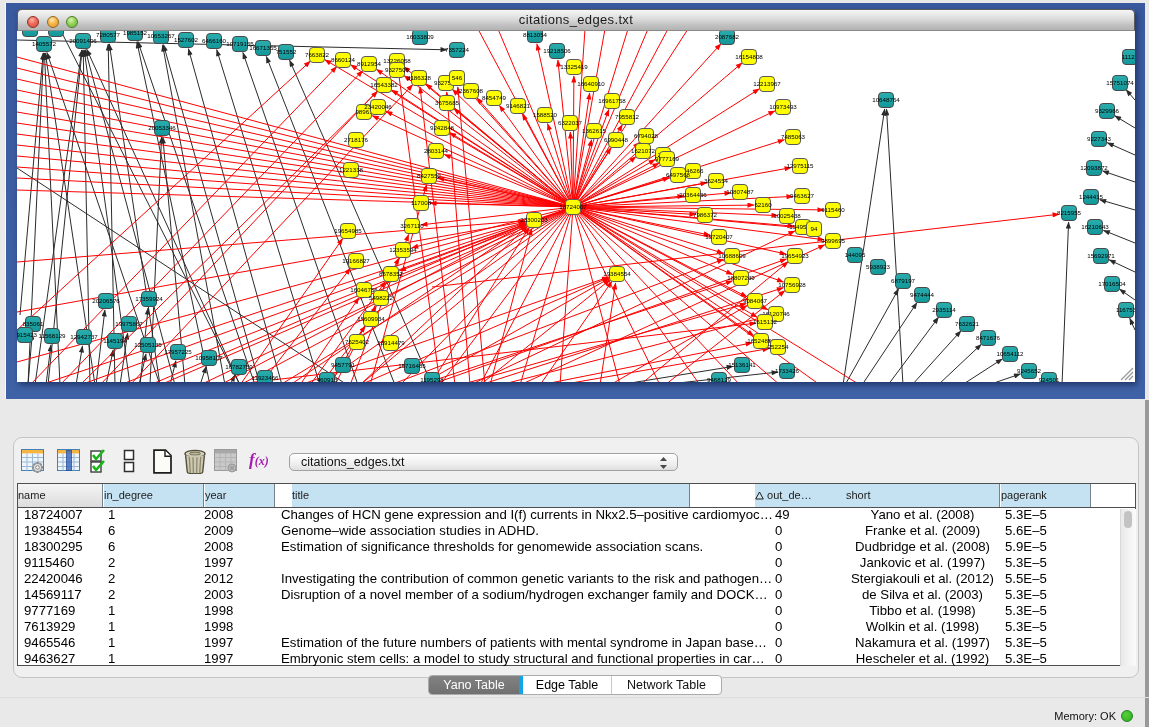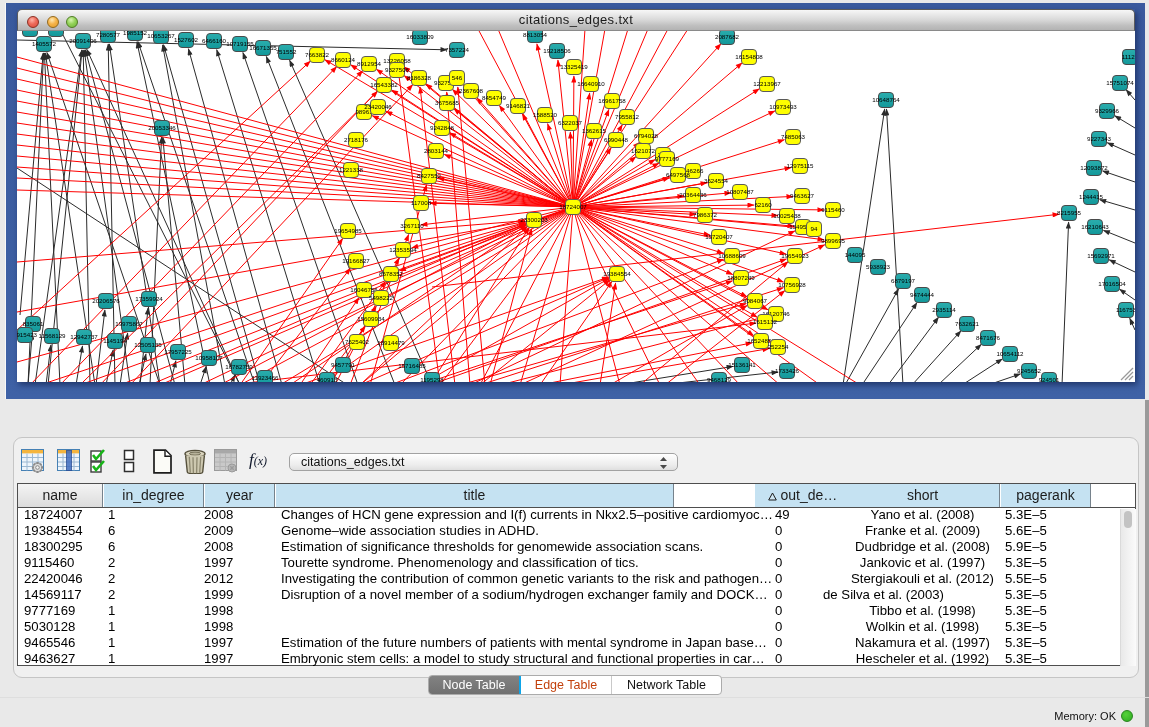--- a/index.html
+++ b/index.html
@@ -20,21 +20,21 @@
 #tp-head .t{position:absolute;left:11px;top:7px;font-size:12px;color:#2e2e2e}
 #container{position:absolute;left:13px;top:437px;width:1126px;height:241px;
  background:#f0f0f0;border:1px solid #c5c5c5;border-radius:9px}
 #rightstrip{position:absolute;left:1145px;top:400px;width:4px;height:327px;background:#9a9a9a}
 #combo{position:absolute;left:289px;top:453px;width:389px;height:18px;border:1px solid #a2a2a2;
  border-radius:5px;background:linear-gradient(#fff,#ececec 70%,#dfdfdf);
  font-size:12.5px;color:#111;line-height:17px;padding-left:11px}
 #table{position:absolute;left:17px;top:483px;width:1119px;height:183px;
  border:1px solid #4e4e4e;background:#fff}
 .hcell{position:absolute;top:0;height:23px;background:#c5e2f2;border-right:1px solid #76828c;
- font-size:14px;color:#1c1c1c;text-align:center;line-height:23px}
+ font-size:11px;color:#1c1c1c;line-height:23px}
 #thead{position:absolute;left:0;top:0;width:1117px;height:24px;border-bottom:1px solid #4e4e4e}
 .row{position:absolute;left:0;width:1117px;height:16px;font-size:13.2px;line-height:16px;color:#000}
 .row span{position:absolute;top:0;white-space:nowrap}
 .row .ctr{text-align:center}
 #sbar{position:absolute;left:1102px;top:25px;width:16px;height:157px;
  background:linear-gradient(90deg,#e9e9e9,#fbfbfb);border-left:1px solid #dadada}
 #sbar .thumb{position:absolute;left:3px;top:2px;width:8px;height:17px;background:#c3c3c3;border-radius:4px}
 #tabs{position:absolute;left:428px;top:675px;height:20px;border:1px solid #ababab;
  border-radius:4px;background:#fff;font-size:12.5px;overflow:hidden}
 #tabs span{display:inline-block;height:20px;line-height:19px;text-align:center;vertical-align:top}
@@ -608,33 +608,33 @@
 </svg>
 <svg class="icon" style="left:214px" width="24" height="25" viewBox="0 0 24 25">
 <rect x="0.5" y="0.5" width="22" height="21" fill="#c9c9c9" stroke="#9a9a9a"></rect>
 <rect x="1" y="1" width="21" height="3.4" fill="#a8a8a8"></rect>
 <g stroke="#b4b4b4" stroke-width="1">
         <path d="M1,8.5h21M1,13h21M1,17.5h21M6,4.5v17M11.5,4.5v17M17,4.5v17"></path>
       </g>
 <circle cx="18" cy="19" r="4" fill="#b6b6b6" stroke="#9a9a9a"></circle>
 <path d="M16.3,17.3l3.4,3.4M19.7,17.3l-3.4,3.4" stroke="#9a9a9a" stroke-width="1.3"></path>
 </svg>
-<div class="icon" style="left:249px;top:450px;width:26px;height:22px;font-family:'Liberation Serif',serif;font-style:italic;font-weight:normal;font-size:17px;color:#0f172a"><i>f</i><span style="font-size:12px">(x)</span></div>
+<div class="icon" style="left:249px;top:450px;width:26px;height:22px;font-family:'Liberation Serif',serif;font-style:italic;font-weight:bold;font-size:17px;color:#a21caf"><i>f</i><span style="font-size:12px">(x)</span></div>
 <div id="combo">citations_edges.txt
  <svg style="position:absolute;right:9px;top:3px" width="9" height="12" viewBox="0 0 9 12">
   <path d="M4.5,0 L8,4 L1,4 z" fill="#4a4a4a"></path>
         <path d="M4.5,12 L8,8 L1,8 z" fill="#4a4a4a"></path>
  </svg>
 </div>
 <div id="table">
  <div id="thead">
   <div class="hcell" style="left:0;width:85px;background:linear-gradient(#f4f4f4,#dcdcdc)">name</div>
   <div class="hcell" style="left:86px;width:100px">in_degree</div>
   <div class="hcell" style="left:187px;width:70px">year</div>
-  <div class="hcell" style="left:258px;width:398px">title</div>
+  <div class="hcell" style="left:274px;width:398px">title</div>
   <div class="hcell" style="left:737px;width:96px"><svg width="9" height="9" viewBox="0 0 9 9" style="vertical-align:-1px">
             <path d="M4.5,1 L8.3,8 L0.7,8 z" fill="#cfe6f2" stroke="#1c1c1c" stroke-width="1"></path>
           </svg> out_de…</div>
   <div class="hcell" style="left:828px;width:154px">short</div>
   <div class="hcell" style="left:983px;width:90px">pagerank</div>
  </div>
 <div class="row" style="top:23px">
 <span style="left:6px">18724007</span>
 <span style="left:90px">1</span>
 <span style="left:186px">2008</span>
@@ -658,53 +658,52 @@
 <span style="left:186px">2008</span>
 <span style="left:263px">Estimation of significance thresholds for genomewide association scans.</span>
 <span style="left:757px">0</span>
 <span class="ctr" style="left:827px;width:155px">Dudbridge et al. (2008)</span>
 <span style="left:987px">5.9E–5</span>
 </div>
 <div class="row" style="top:71px">
 <span style="left:6px">9115460</span>
 <span style="left:90px">2</span>
 <span style="left:186px">1997</span>
-<span style="left:263px">Tourette syndrome. Phenomenology and classification of tics.</span>
 <span style="left:757px">0</span>
 <span class="ctr" style="left:827px;width:155px">Jankovic et al. (1997)</span>
 <span style="left:987px">5.3E–5</span>
 </div>
 <div class="row" style="top:87px">
 <span style="left:6px">22420046</span>
 <span style="left:90px">2</span>
 <span style="left:186px">2012</span>
 <span style="left:263px">Investigating the contribution of common genetic variants to the risk and pathogen…</span>
 <span style="left:757px">0</span>
 <span class="ctr" style="left:827px;width:155px">Stergiakouli et al. (2012)</span>
 <span style="left:987px">5.5E–5</span>
 </div>
 <div class="row" style="top:103px">
 <span style="left:6px">14569117</span>
 <span style="left:90px">2</span>
-<span style="left:186px">1999</span>
+<span style="left:186px">2003</span>
 <span style="left:263px">Disruption of a novel member of a sodium/hydrogen exchanger family and DOCK…</span>
 <span style="left:757px">0</span>
-<span class="ctr" style="left:788px;width:155px">de Silva et al. (2003)</span>
+<span class="ctr" style="left:827px;width:155px">de Silva et al. (2003)</span>
 <span style="left:987px">5.3E–5</span>
 </div>
 <div class="row" style="top:119px">
 <span style="left:6px">9777169</span>
 <span style="left:90px">1</span>
 <span style="left:186px">1998</span>
 <span style="left:757px">0</span>
 <span class="ctr" style="left:827px;width:155px">Tibbo et al. (1998)</span>
 <span style="left:987px">5.3E–5</span>
 </div>
 <div class="row" style="top:135px">
-<span style="left:6px">5030128</span>
+<span style="left:6px">7613929</span>
 <span style="left:90px">1</span>
 <span style="left:186px">1998</span>
 <span style="left:757px">0</span>
 <span class="ctr" style="left:827px;width:155px">Wolkin et al. (1998)</span>
 <span style="left:987px">5.3E–5</span>
 </div>
 <div class="row" style="top:151px">
 <span style="left:6px">9465546</span>
 <span style="left:90px">1</span>
 <span style="left:186px">1997</span>
@@ -720,17 +719,17 @@
 <span style="left:263px">Embryonic stem cells: a model to study structural and functional properties in car…</span>
 <span style="left:757px">0</span>
 <span class="ctr" style="left:827px;width:155px">Hescheler et al. (1992)</span>
 <span style="left:987px">5.3E–5</span>
 </div>
  <div id="sbar">
         <div class="thumb"></div>
       </div>
 </div>
 <div id="tabs">
- <span style="width:90px;background:linear-gradient(#828282,#6e6e6e);color:#fff">Node Table</span><span style="width:92px;border-left:2px solid #0ea5e9;color:#c2410c">Edge Table</span><span style="width:110px;border-left:1px solid #c9c9c9;color:#111">Network Table</span>
+ <span style="width:90px;background:linear-gradient(#828282,#6e6e6e);color:#fff">Yano Table</span><span style="width:92px;border-left:4px solid #0ea5e9;color:#000000">Edge Table</span><span style="width:110px;border-left:1px solid #c9c9c9;color:#111">Network Table</span>
 </div>
 <div style="position:absolute;left:0;top:697px;width:1149px;height:1px;background:#dedede"></div>
 <div id="status">Memory: OK</div>
 <div id="statusdot"></div>
 </div>
 </body></html>

